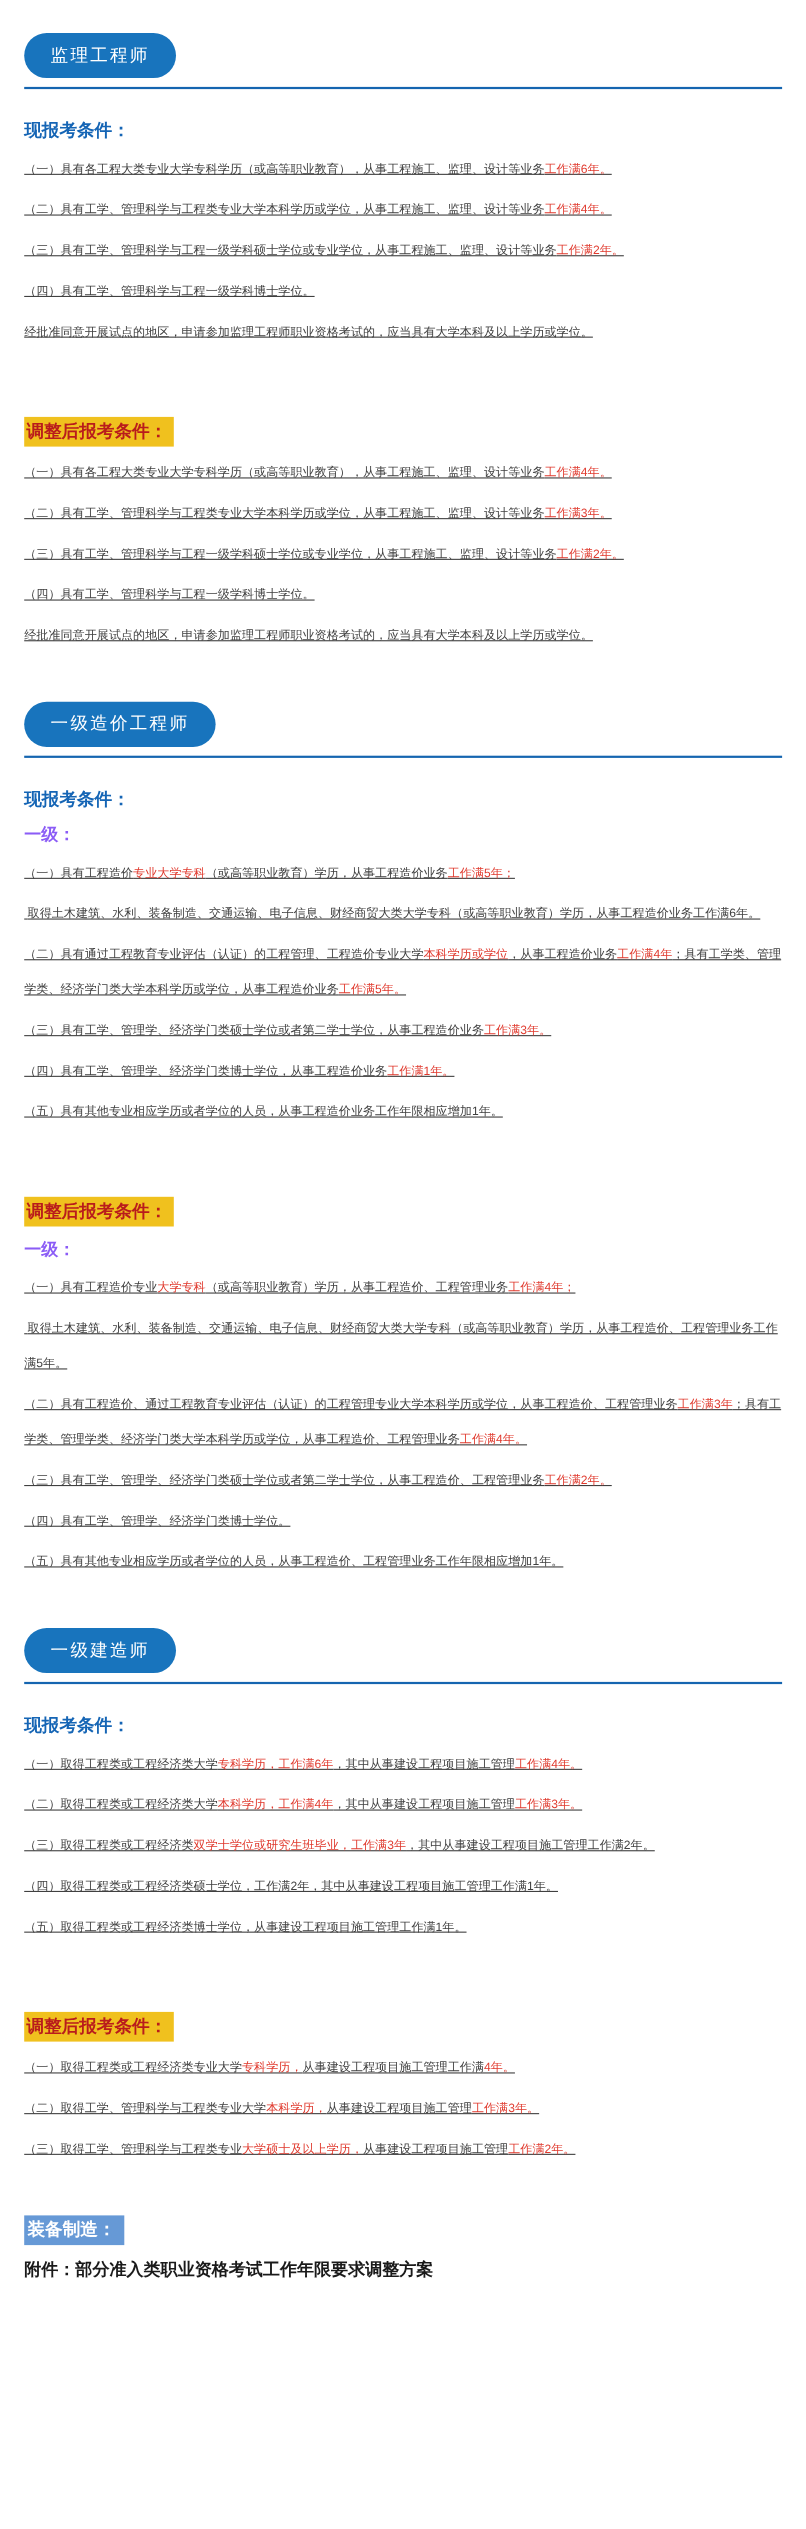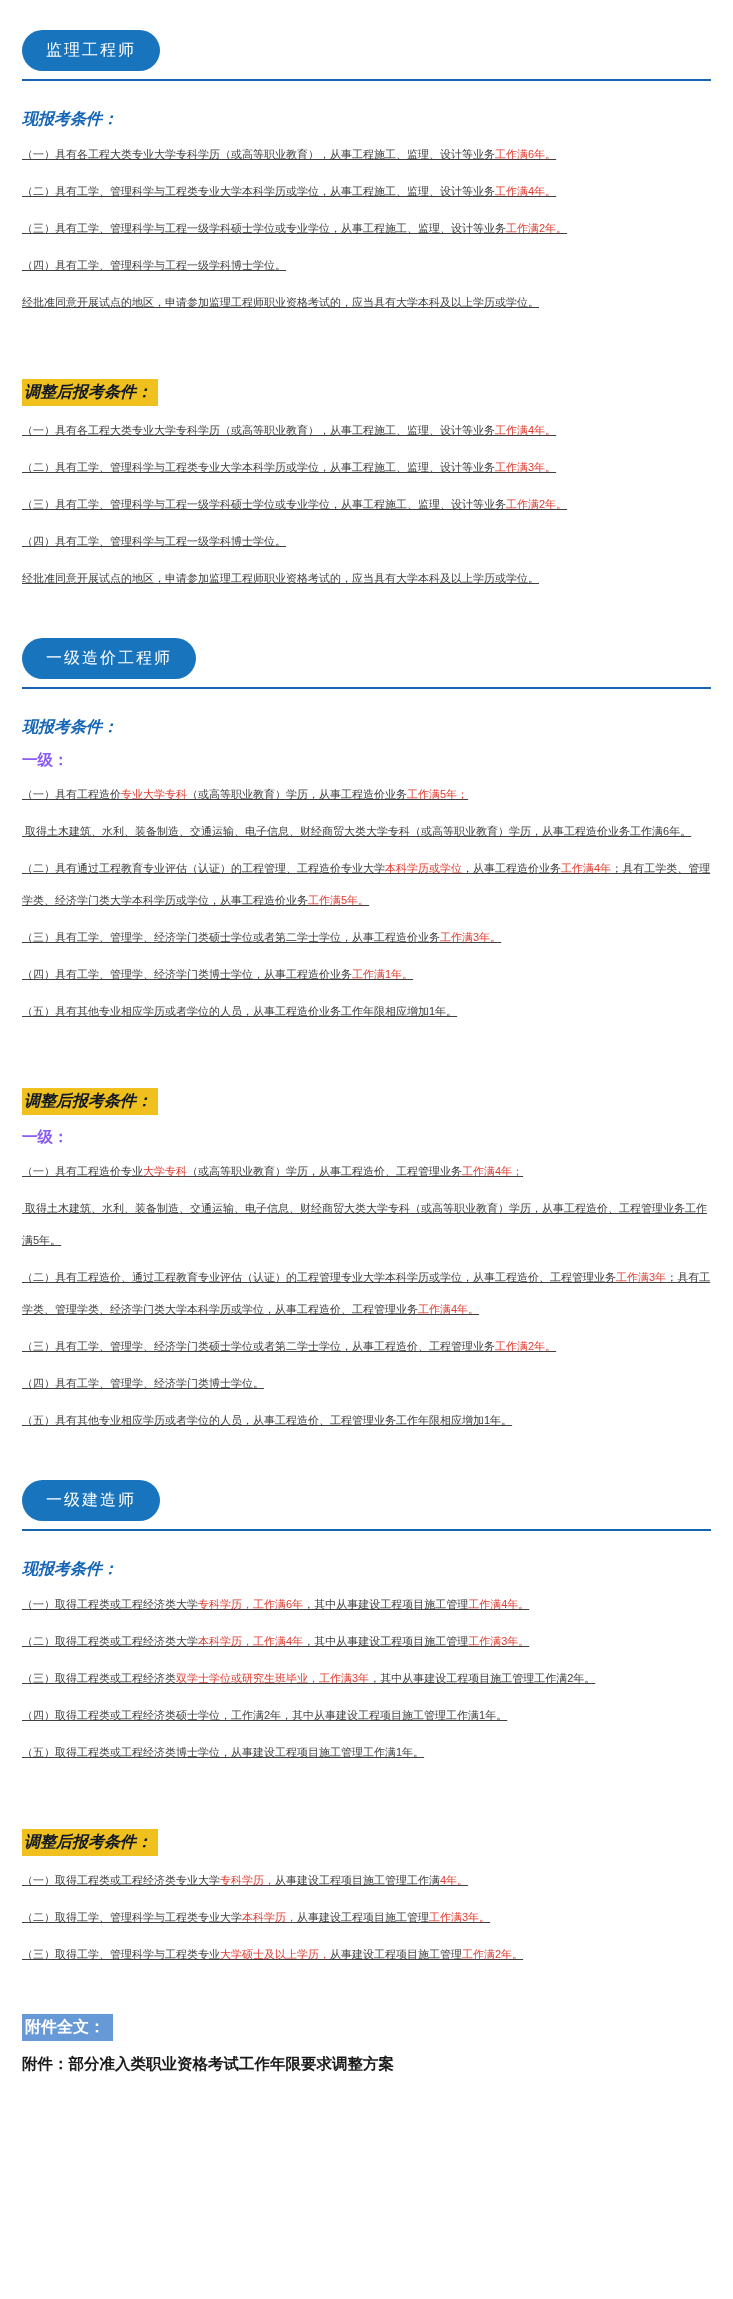--- a/index.html
+++ b/index.html
@@ -20,26 +20,26 @@
   .section{margin-bottom:44px;}
   .badge{
     display:inline-block;
     background:var(--accent);
     color:#ffffff;
     font-size:16px;font-weight:normal;letter-spacing:2px;
     padding:10px 24px;
     border-radius:24px 24px 24px 24px;
   }
   .divider{height:2px;background:var(--divider);margin:8px 0 18px 0;}
-  .label-row{margin:28px 0 8px 0;font-style:italic;}
+  .label-row{margin:28px 0 8px 0;}
   .label-current{
     color:#1565b5;font-size:16px;font-weight:bold;
   }
   .label-adjusted{
-    color:#0f172a;font-size:16px;font-weight:bold;
+    color:#b91c1c;font-size:16px;font-weight:bold;
     background:var(--yellow);
     padding:3px 6px 3px 2px;
     display:inline-block;
   }
   .subhead{
     font-size:15.5px;font-weight:bold;color:#8b5cf6;
     line-height:27px;margin:5px 0;
   }
   .para{
     font-size:11px;line-height:32px;
@@ -67,17 +67,17 @@
 
 <div class="content">
   <main>
       <section class="section"><div class="badge">监理工程师</div><div class="divider"></div><div class="label-row"><span class="label-current">现报考条件：</span></div><p class="para"><span class="seg-n">（一）具有各工程大类专业大学专科学历（或高等职业教育），从事工程施工、监理、设计等业务</span><span class="seg-r">工作满6年。</span></p><p class="para"><span class="seg-n">（二）具有工学、管理科学与工程类专业大学本科学历或学位，从事工程施工、监理、设计等业务</span><span class="seg-r">工作满4年。</span></p><p class="para"><span class="seg-n">（三）具有工学、管理科学与工程一级学科硕士学位或专业学位，从事工程施工、监理、设计等业务</span><span class="seg-r">工作满2年。</span></p><p class="para"><span class="seg-n">（四）具有工学、管理科学与工程一级学科博士学位。</span></p><p class="para"><span class="seg-n">经批准同意开展试点的地区，申请参加监理工程师职业资格考试的，应当具有大学本科及以上学历或学位。</span></p><div class="gap"></div><div class="label-row"><span class="label-adjusted">调整后报考条件：</span></div><p class="para"><span class="seg-n">（一）具有各工程大类专业大学专科学历（或高等职业教育），从事工程施工、监理、设计等业务</span><span class="seg-r">工作满4年。</span></p><p class="para"><span class="seg-n">（二）具有工学、管理科学与工程类专业大学本科学历或学位，从事工程施工、监理、设计等业务</span><span class="seg-r">工作满3年。</span></p><p class="para"><span class="seg-n">（三）具有工学、管理科学与工程一级学科硕士学位或专业学位，从事工程施工、监理、设计等业务</span><span class="seg-r">工作满2年。</span></p><p class="para"><span class="seg-n">（四）具有工学、管理科学与工程一级学科博士学位。</span></p><p class="para"><span class="seg-n">经批准同意开展试点的地区，申请参加监理工程师职业资格考试的，应当具有大学本科及以上学历或学位。</span></p></section>
       <section class="section"><div class="badge">一级造价工程师</div><div class="divider"></div><div class="label-row"><span class="label-current">现报考条件：</span></div><div class="subhead">一级：</div><p class="para"><span class="seg-n">（一）具有工程造价</span><span class="seg-r">专业大学专科</span><span class="seg-n">（或高等职业教育）学历，从事工程造价业务</span><span class="seg-r">工作满5年；</span></p><p class="para"><span class="seg-n"> 取得土木建筑、水利、装备制造、交通运输、电子信息、财经商贸大类大学专科（或高等职业教育）学历，从事工程造价业务工作满6年。</span></p><p class="para"><span class="seg-n">（二）具有通过工程教育专业评估（认证）的工程管理、工程造价专业大学</span><span class="seg-r">本科学历或学位</span><span class="seg-n">，从事工程造价业务</span><span class="seg-r">工作满4年</span><span class="seg-n">；具有工学类、管理学类、经济学门类大学本科学历或学位，从事工程造价业务</span><span class="seg-r">工作满5年。</span></p><p class="para"><span class="seg-n">（三）具有工学、管理学、经济学门类硕士学位或者第二学士学位，从事工程造价业务</span><span class="seg-r">工作满3年。</span></p><p class="para"><span class="seg-n">（四）具有工学、管理学、经济学门类博士学位，从事工程造价业务</span><span class="seg-r">工作满1年。</span></p><p class="para"><span class="seg-n">（五）具有其他专业相应学历或者学位的人员，从事工程造价业务工作年限相应增加1年。</span></p><div class="gap"></div><div class="label-row"><span class="label-adjusted">调整后报考条件：</span></div><div class="subhead">一级：</div><p class="para"><span class="seg-n">（一）具有工程造价专业</span><span class="seg-r">大学专科</span><span class="seg-n">（或高等职业教育）学历，从事工程造价、工程管理业务</span><span class="seg-r">工作满4年；</span></p><p class="para"><span class="seg-n"> 取得土木建筑、水利、装备制造、交通运输、电子信息、财经商贸大类大学专科（或高等职业教育）学历，从事工程造价、工程管理业务工作满5年。</span></p><p class="para"><span class="seg-n">（二）具有工程造价、通过工程教育专业评估（认证）的工程管理专业大学本科学历或学位，从事工程造价、工程管理业务</span><span class="seg-r">工作满3年</span><span class="seg-n">；具有工学类、管理学类、经济学门类大学本科学历或学位，从事工程造价、工程管理业务</span><span class="seg-r">工作满4年。</span></p><p class="para"><span class="seg-n">（三）具有工学、管理学、经济学门类硕士学位或者第二学士学位，从事工程造价、工程管理业务</span><span class="seg-r">工作满2年。</span></p><p class="para"><span class="seg-n">（四）具有工学、管理学、经济学门类博士学位。</span></p><p class="para"><span class="seg-n">（五）具有其他专业相应学历或者学位的人员，从事工程造价、工程管理业务工作年限相应增加1年。</span></p></section>
       <section class="section"><div class="badge">一级建造师</div><div class="divider"></div><div class="label-row"><span class="label-current">现报考条件：</span></div><p class="para"><span class="seg-n">（一）取得工程类或工程经济类大学</span><span class="seg-r">专科学历，工作满6年</span><span class="seg-n">，其中从事建设工程项目施工管理</span><span class="seg-r">工作满4年。</span></p><p class="para"><span class="seg-n">（二）取得工程类或工程经济类大学</span><span class="seg-r">本科学历，工作满4年</span><span class="seg-n">，其中从事建设工程项目施工管理</span><span class="seg-r">工作满3年。</span></p><p class="para"><span class="seg-n">（三）取得工程类或工程经济类</span><span class="seg-r">双学士学位或研究生班毕业，工作满3年</span><span class="seg-n">，其中从事建设工程项目施工管理工作满2年。</span></p><p class="para"><span class="seg-n">（四）取得工程类或工程经济类硕士学位，工作满2年，其中从事建设工程项目施工管理工作满1年。</span></p><p class="para"><span class="seg-n">（五）取得工程类或工程经济类博士学位，从事建设工程项目施工管理工作满1年。</span></p><div class="gap"></div><div class="label-row"><span class="label-adjusted">调整后报考条件：</span></div><p class="para"><span class="seg-n">（一）取得工程类或工程经济类专业大学</span><span class="seg-r">专科学历，</span><span class="seg-n">从事建设工程项目施工管理工作满</span><span class="seg-r">4年。</span></p><p class="para"><span class="seg-n">（二）取得工学、管理科学与工程类专业大学</span><span class="seg-r">本科学历，</span><span class="seg-n">从事建设工程项目施工管理</span><span class="seg-r">工作满3年。</span></p><p class="para"><span class="seg-n">（三）取得工学、管理科学与工程类专业</span><span class="seg-r">大学硕士及以上学历，</span><span class="seg-n">从事建设工程项目施工管理</span><span class="seg-r">工作满2年。</span></p></section>
     </main>
 
   <div>
     <div class="footer-label-row">
-      <span class="footer-label">附件全文：</span>
+      <span class="footer-label">装备制造：</span>
     </div>
     <div class="footer-line">附件：部分准入类职业资格考试工作年限要求调整方案</div>
   </div>
 </div>
 
 </body></html>

